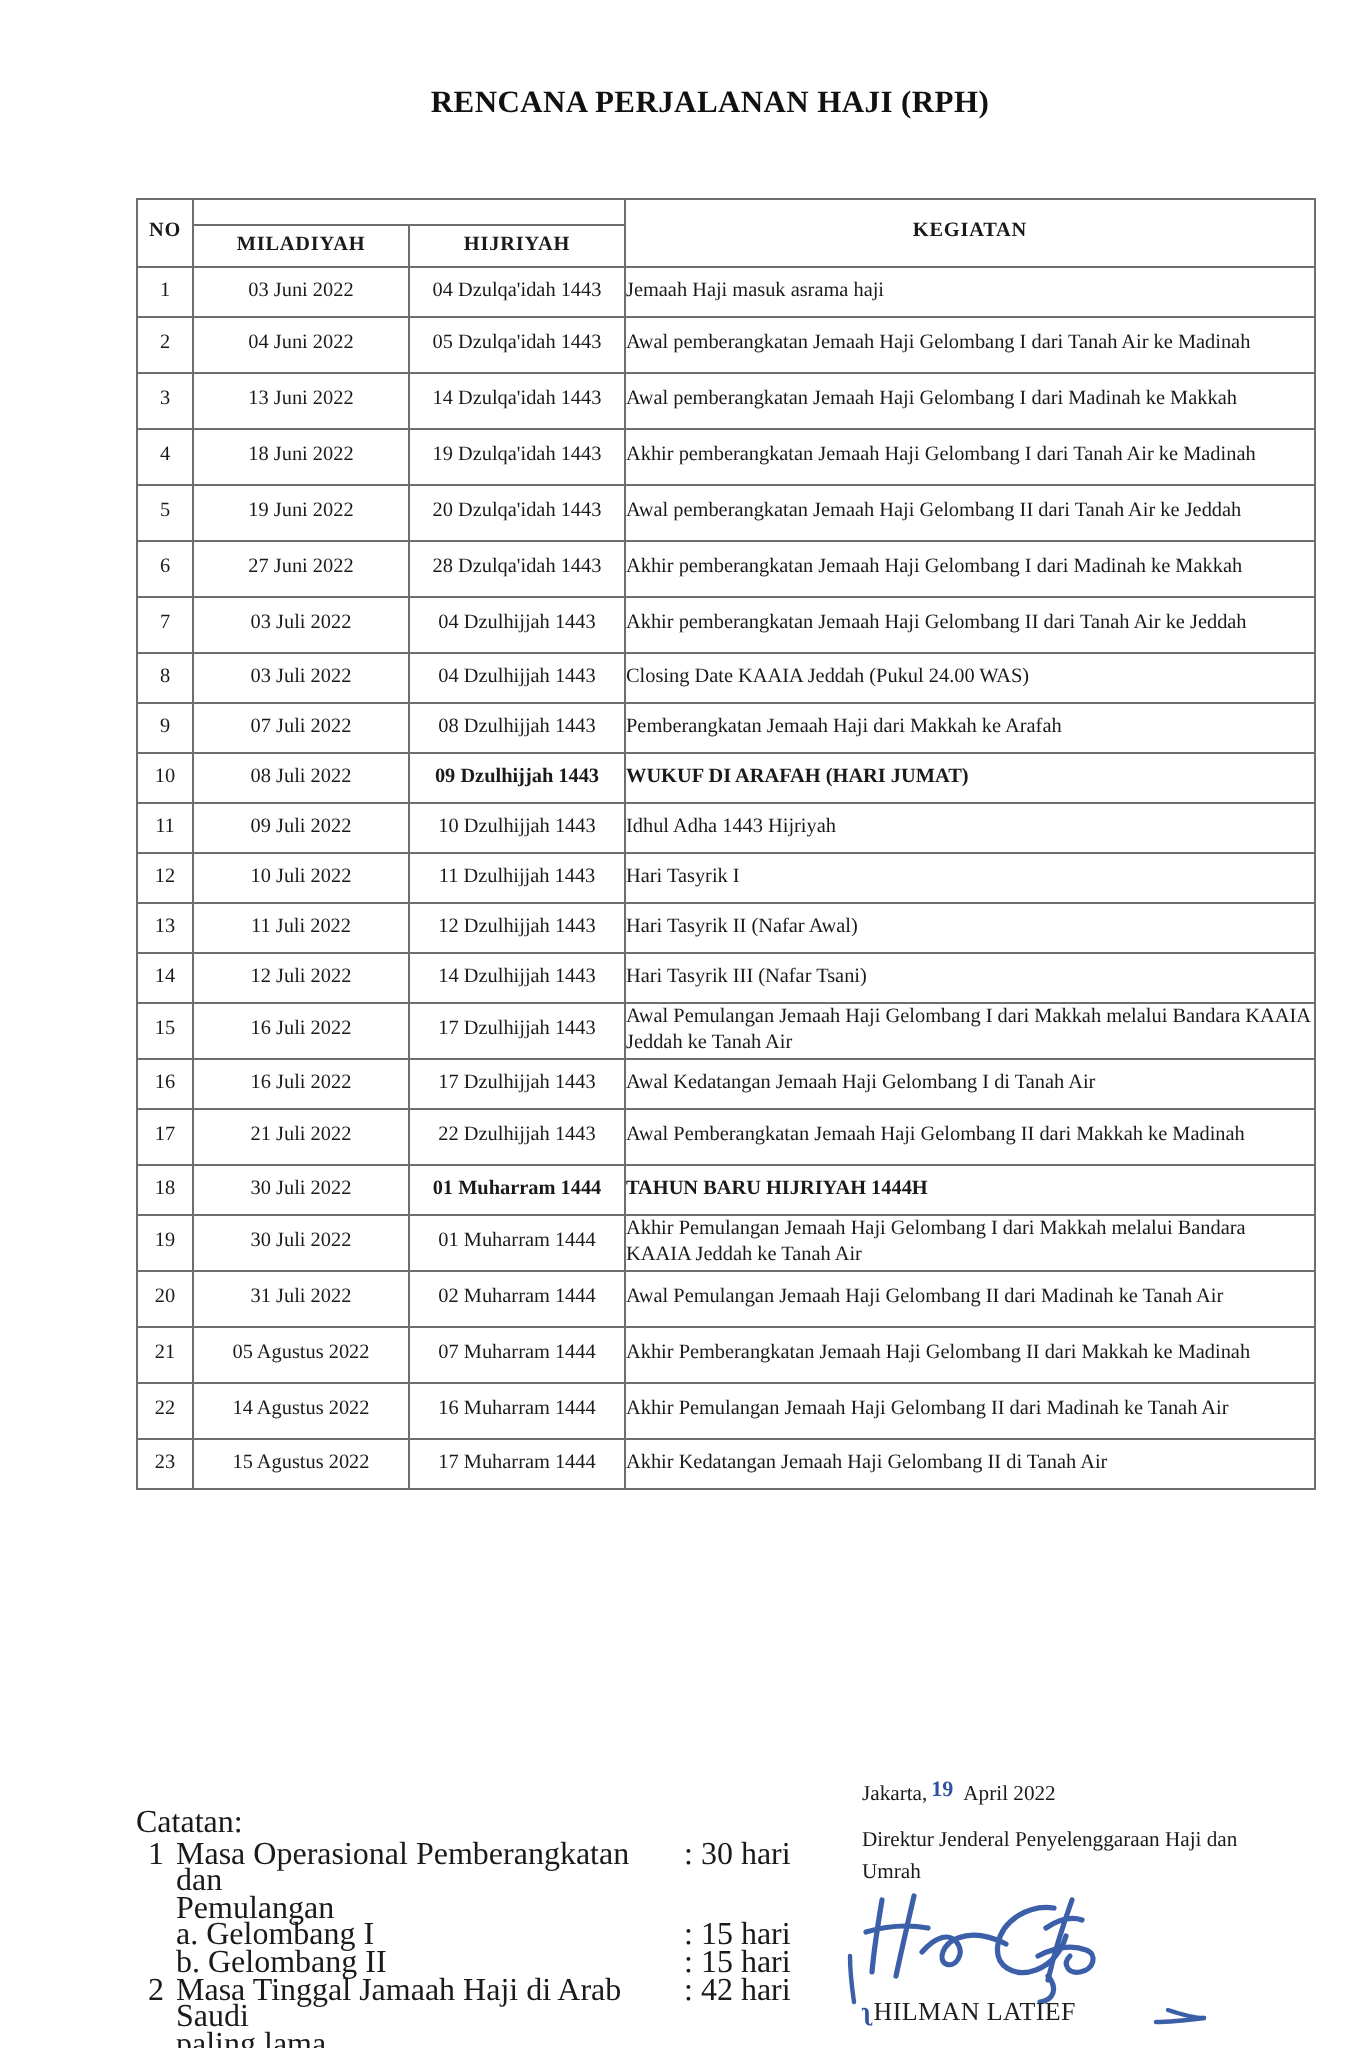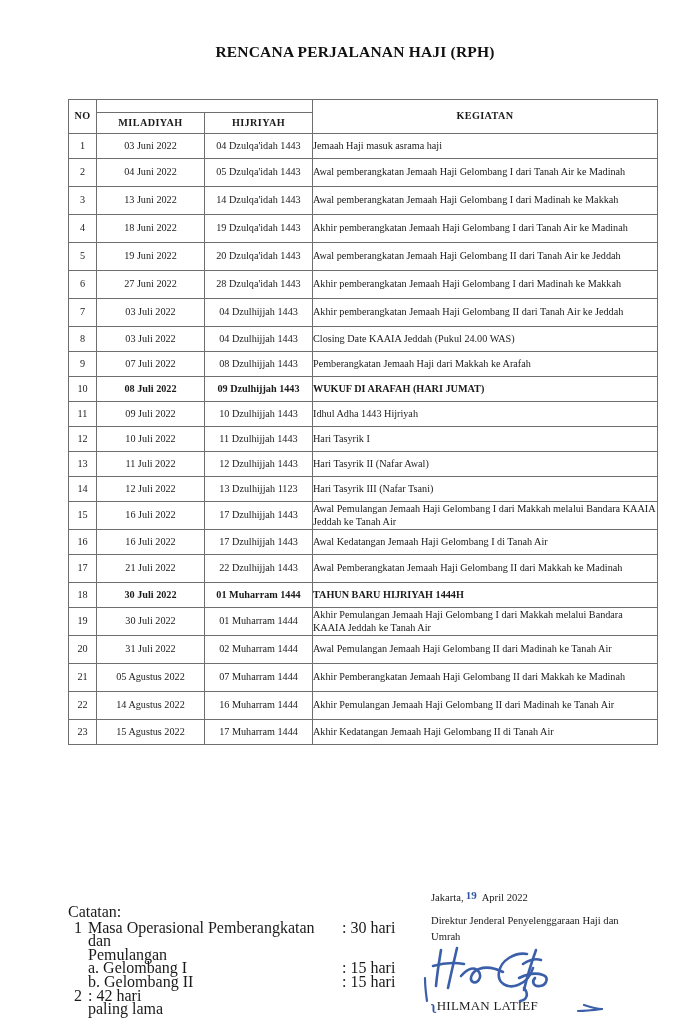--- a/index.html
+++ b/index.html
@@ -107,21 +107,21 @@
     text-align: left;
     vertical-align: middle;
     padding: 2px 3px 2px 4px;
     font-size: 10.2px;
     line-height: 12.6px;
   }
   tr.r-single td { height: 24px; }
   tr.r-double td { height: 27px; }
   tr.bold td { font-weight: bold; }
   tr.bold td.cell-no { font-weight: normal; }
-  tr.bold td.cell-date.mil { font-weight: bold; margin-left: 24px; }
+  tr.bold td.cell-date.mil { font-weight: normal; margin-left: 24px; }
 
   
   .notes {
     position: absolute;
     left: 52px;
     top: 905px;
     width: 330px;
     font-size: 16px;
     line-height: 13.6px;
     color: #1a1a1a;
@@ -306,21 +306,21 @@
           </tr>
           <tr class="r-single">
             <td class="cell-no">13</td>
             <td class="cell-date mil">11 Juli 2022</td>
             <td class="cell-date hij">12 Dzulhijjah 1443</td>
             <td class="cell-act">Hari Tasyrik II (Nafar Awal)</td>
           </tr>
           <tr class="r-single">
             <td class="cell-no">14</td>
             <td class="cell-date mil">12 Juli 2022</td>
-            <td class="cell-date hij">13 Dzulhijjah 1123</td>
+            <td class="cell-date hij">14 Dzulhijjah 1443</td>
             <td class="cell-act">Hari Tasyrik III (Nafar Tsani)</td>
           </tr>
           <tr class="r-double">
             <td class="cell-no">15</td>
             <td class="cell-date mil">16 Juli 2022</td>
             <td class="cell-date hij">17 Dzulhijjah 1443</td>
             <td class="cell-act">Awal Pemulangan Jemaah Haji Gelombang I dari Makkah melalui Bandara KAAIA Jeddah ke Tanah Air</td>
           </tr>
           <tr class="r-single">
             <td class="cell-no">16</td>
@@ -386,20 +386,21 @@
         <div class="note-row note-sub">
           <div class="note-body">a. Gelombang I</div>
           <div class="note-val">: 15 hari</div>
         </div>
         <div class="note-row note-sub">
           <div class="note-body">b. Gelombang II</div>
           <div class="note-val">: 15 hari</div>
         </div>
         <div class="note-row">
           <div class="note-num">2</div>
+          <div class="note-body">Masa Tinggal Jamaah Haji di Arab Saudi</div>
           <div class="note-val">: 42 hari</div>
         </div>
         <div class="note-cont">paling lama</div>
       </div>
   </div>
 
   <div class="signature">
     <div class="sig-place">
       <span>Jakarta,</span><span class="sig-day">19</span><span>April 2022</span>
     </div>

